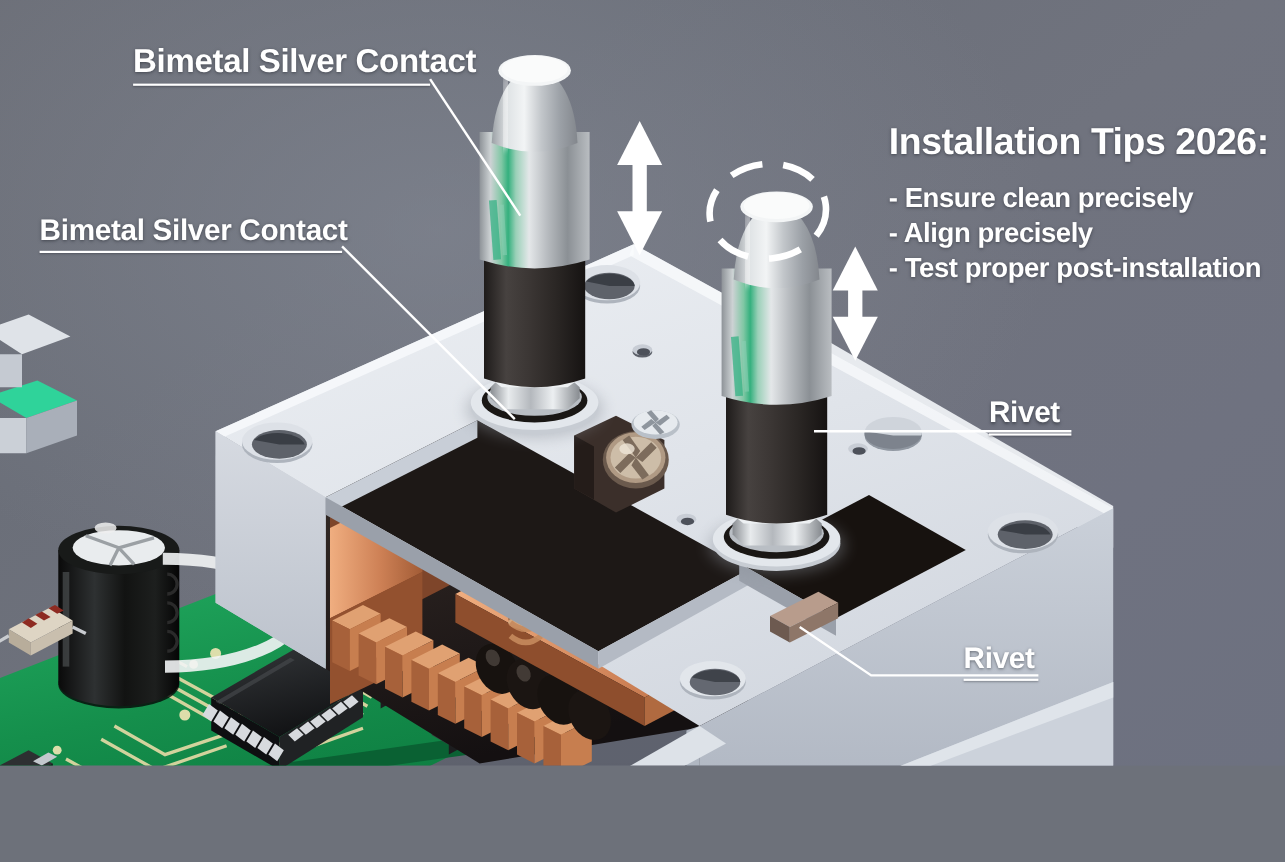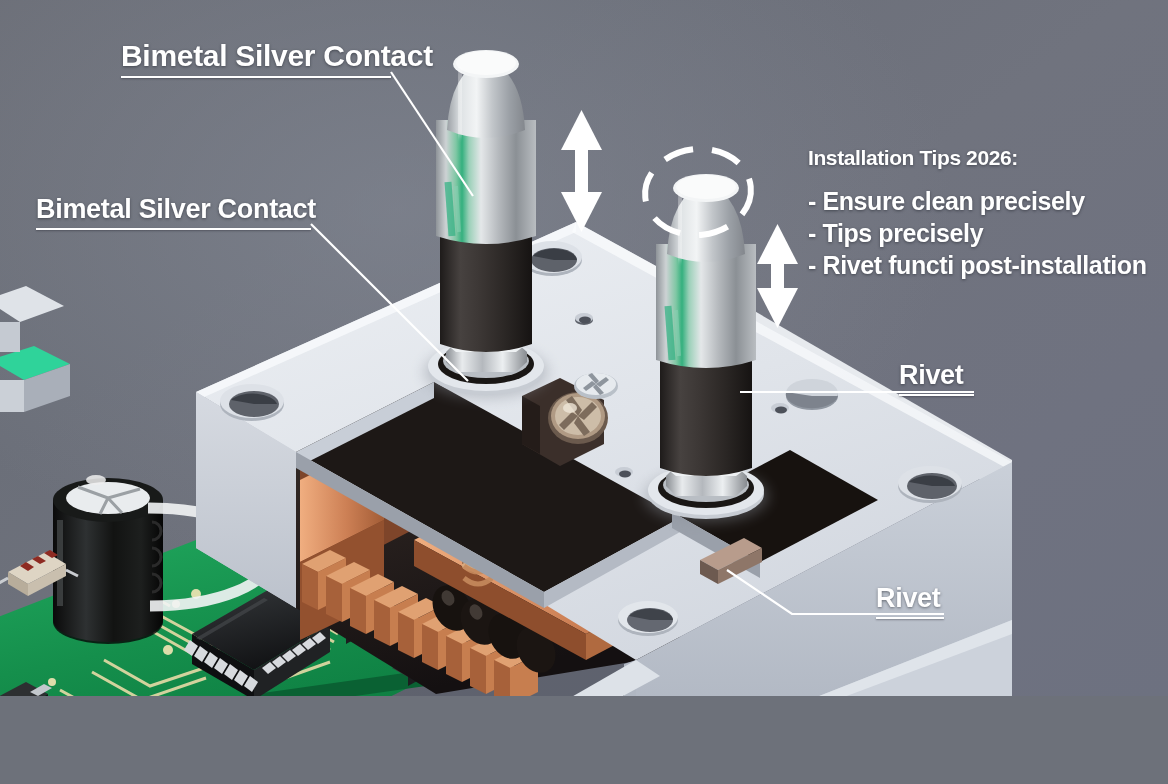--- a/index.html
+++ b/index.html
@@ -45,23 +45,23 @@
 
   #lbl-rivet-1 { left:899px; top:362px; font-size:27px; }
   #lbl-rivet-1 .rule { width:75px; }
 
   #lbl-rivet-2 { left:876px; top:585px; font-size:27px; }
   #lbl-rivet-2 .rule { width:68px; }
 
   
   #tips { position:absolute; left:808px; top:110px; width:350px; }
   #tips .tips-title {
-    color:#fff; font-weight:bold; font-size:21px; letter-spacing:-0.4px;
+    color:#fff; font-weight:bold; font-size:34px; letter-spacing:-0.4px;
     text-shadow:0 1px 3px rgba(30,33,40,0.55);
-    margin-bottom:16px; white-space:nowrap;margin-top:36px;
+    margin-bottom:16px; white-space:nowrap;
   }
   #tips ul { list-style:none; }
   #tips li {
     color:#fff; font-weight:bold; font-size:25px; letter-spacing:-0.4px;
     text-shadow:0 1px 3px rgba(30,33,40,0.55);
     line-height:1.27; white-space:nowrap;
   }
 </style>
 </head>
 <body>
@@ -656,18 +656,18 @@
 
   <div class="lbl" id="lbl-rivet-2">
     <span>Rivet</span>
     <span class="rule"></span>
   </div>
 
   <div id="tips">
     <div class="tips-title">Installation Tips 2026:</div>
     <ul>
       <li>- Ensure clean precisely</li>
-      <li>- Tips precisely</li>
-      <li>- Rivet functi post-installation</li>
+      <li>- Align precisely</li>
+      <li>- Test proper post-installation</li>
     </ul>
   </div>
 
 </div>
 
 </body></html>

